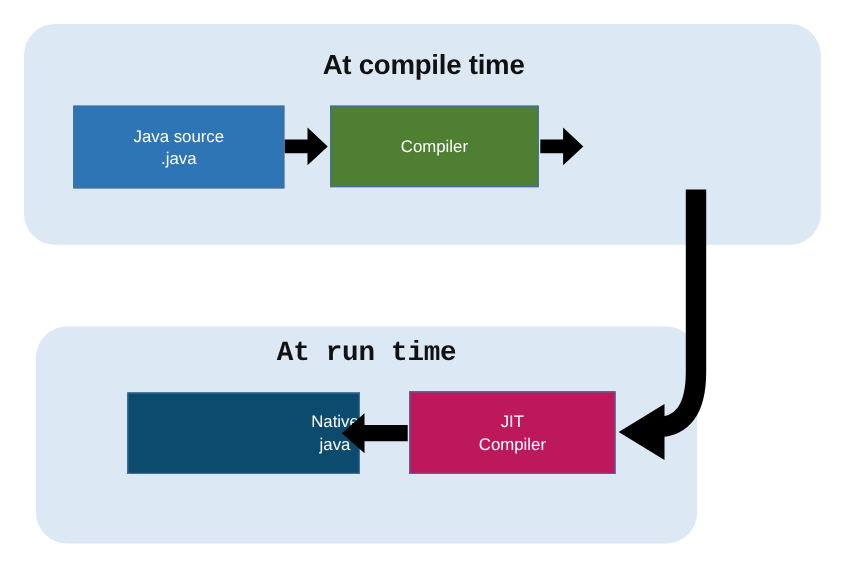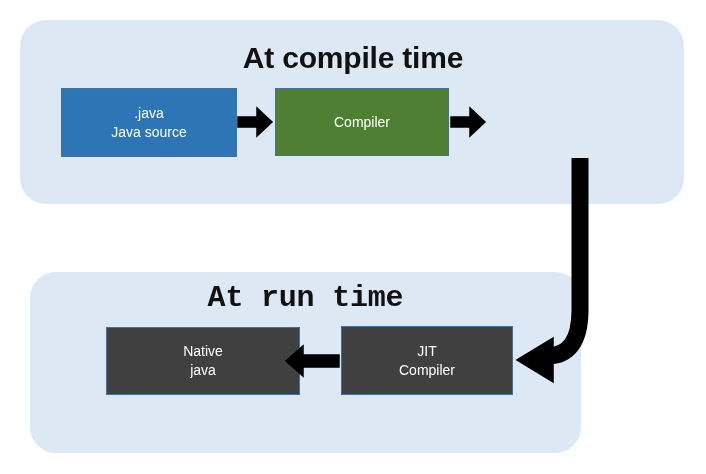--- a/index.html
+++ b/index.html
@@ -34,21 +34,21 @@
     left: 30px;
     top: 272px;
     width: 551px;
     height: 181px;
   }
 
   .phase-title {
     position: absolute;
     width: 100%;
     text-align: center;
-    font-size: 30px;
+    font-size: 23px;
     font-weight: bold;
     color: #111111;
     letter-spacing: -0.2px;
     white-space: nowrap;
   }
   #title-compile { top: 41px; left: 0; }
   #title-runtime { top: 281px; left: 0; font-family: Liberation Mono, monospace; }
 
   
   .proc-box {
@@ -61,22 +61,22 @@
     text-align: center;
     color: #ffffff;
     font-size: 14px;
     line-height: 1.35;
   }
   .proc-box .box-label { display: block; }
 
   #box-java      { left: 61px;  top: 88px;  width: 176px; height: 69px;  background: #2e75b6; }
   #box-compiler  { left: 275px; top: 88px;  width: 174px; height: 68px;  background: #4f7f32; }
   #box-class     { left: 485px; top: 88px;  width: 173px; height: 69px;  background: #c5540c; }
-  #box-native    { left: 106px; top: 327px; width: 194px; height: 68px;  background: #404040; }
-  #box-jit       { left: 341px; top: 326px; width: 172px; height: 69px;  background: #404040; }
+  #box-native    { left: 106px; top: 327px; width: 194px; height: 68px;  background: #0c4a6e; justify-content: flex-end; }
+  #box-jit       { left: 341px; top: 326px; width: 172px; height: 69px;  background: #be185d; }
 
   
   .arrow-svg {
     position: absolute;
     overflow: visible;
   }
   #arrow-java-compiler { left: 237px; top: 106px; }
   #arrow-compiler-class { left: 450px; top: 106px; }
   #arrow-jit-native { left: 284px; top: 344px; }
   #arrow-class-jit { left: 505px; top: 150px; }
@@ -85,22 +85,22 @@
 <body>
 
 <div id="canvas">
 
   <div id="panel-compile" class="phase-panel"></div>
 
   <div id="title-compile" class="phase-title">At compile time</div>
 
   <div id="box-java" class="proc-box">
     <span>
+      <span class="box-label">Java source</span>
       <span class="box-label">.java</span>
-      <span class="box-label">Java source</span>
     </span>
   </div>
 
   <div id="box-compiler" class="proc-box">
     <span>
       <span class="box-label">Compiler</span>
     </span>
   </div>
 
 

